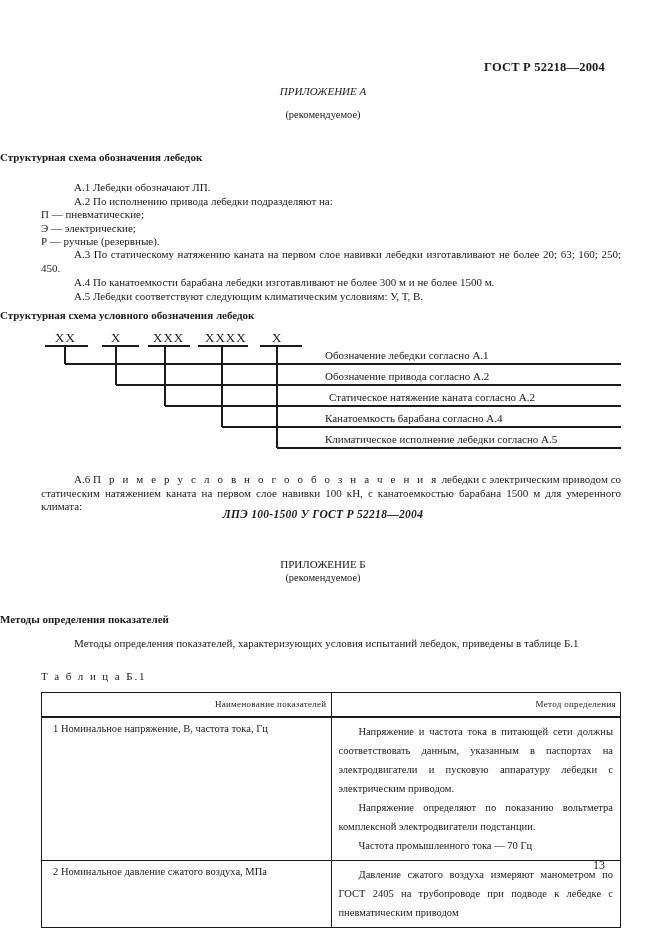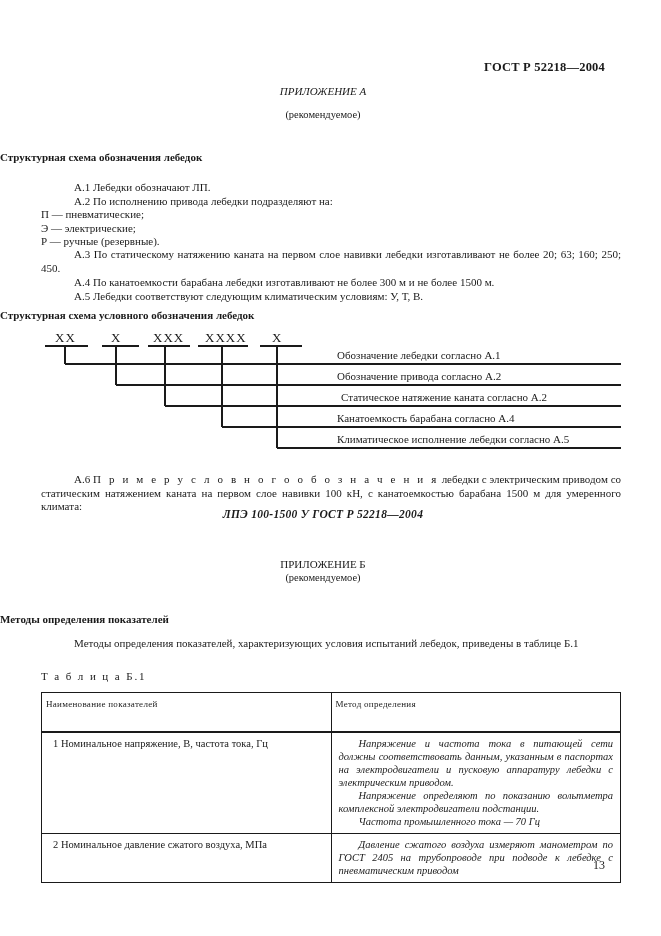--- a/index.html
+++ b/index.html
@@ -30,44 +30,44 @@
   .ind{display:block;text-indent:33px;}
   .noind{display:block;text-indent:0;}
 
   .spaced{letter-spacing:2.6px;}
   .ital{font-style:italic;font-weight:bold;font-size:11.5px;letter-spacing:.3px;}
 
   
   .diagram{position:absolute;left:0;top:325px;width:661px;height:135px;}
   .diagram svg{position:absolute;left:0;top:0;}
   .dg-label{
-    position:absolute;font-size:11px;white-space:nowrap;margin-left:12px;
+    position:absolute;font-size:11px;white-space:nowrap;
   }
   .dg-code{position:absolute;font-size:13px;letter-spacing:1px;}
 
   
   .tbl-cap{position:absolute;font-size:11px;letter-spacing:1.9px;}
   table.t{
     position:absolute;left:41px;top:692px;width:580px;
     border-collapse:collapse;
     font-size:10.5px;
     table-layout:fixed;
   }
   table.t td,table.t th{
     border:1px solid #1a1a1a;
     vertical-align:top;
     padding:4px 7px 5px 7px;
   }
   table.t thead th{
-    text-align:left;font-weight:normal;font-size:9px;
-    letter-spacing:.3px;padding:6px 4px 22px 4px;
+    text-align:right;font-weight:normal;font-size:9px;
+    letter-spacing:.3px;padding:6px 4px 7px 4px;
     border-bottom-width:2px;
   }
   table.t td.c1{width:274px;}
-  table.t td.c2{width:306px;text-align:justify;text-align-last:left;line-height:13px;font-style:italic;}
+  table.t td.c2{width:306px;text-align:justify;text-align-last:left;line-height:19px;}
   table.t td.c1 .rowlabel{display:block;padding-left:14px;text-indent:-10px;line-height:13px;}
   table.t td.c2 p{margin:0;text-indent:20px;}
 
   .pagenum{position:absolute;right:41px;top:858px;font-size:12px;}
 </style>
 </head>
 <body>
 
 <div class="page">
 

